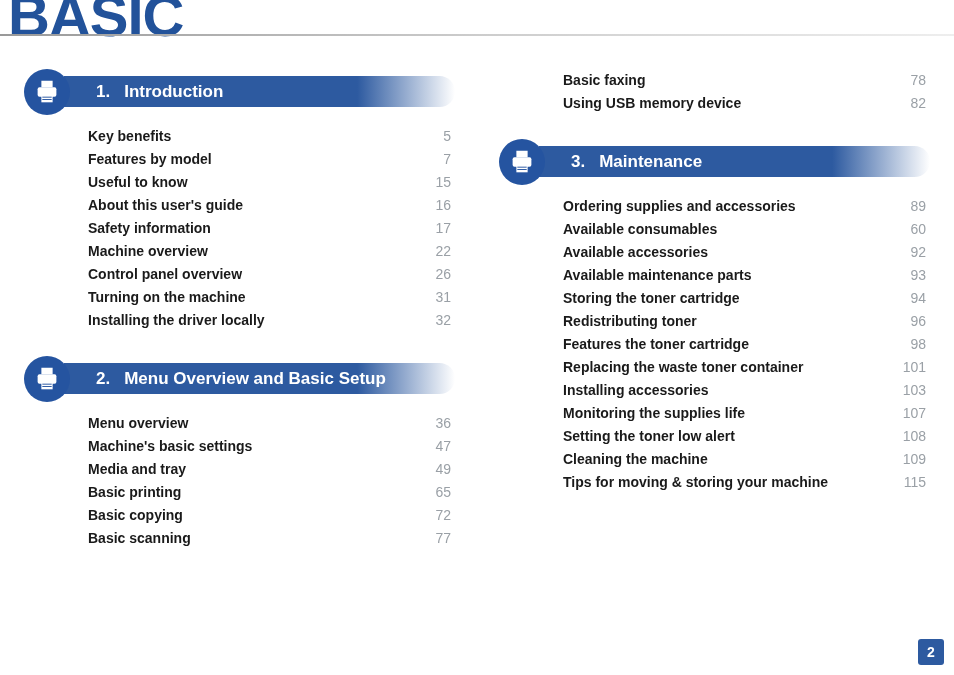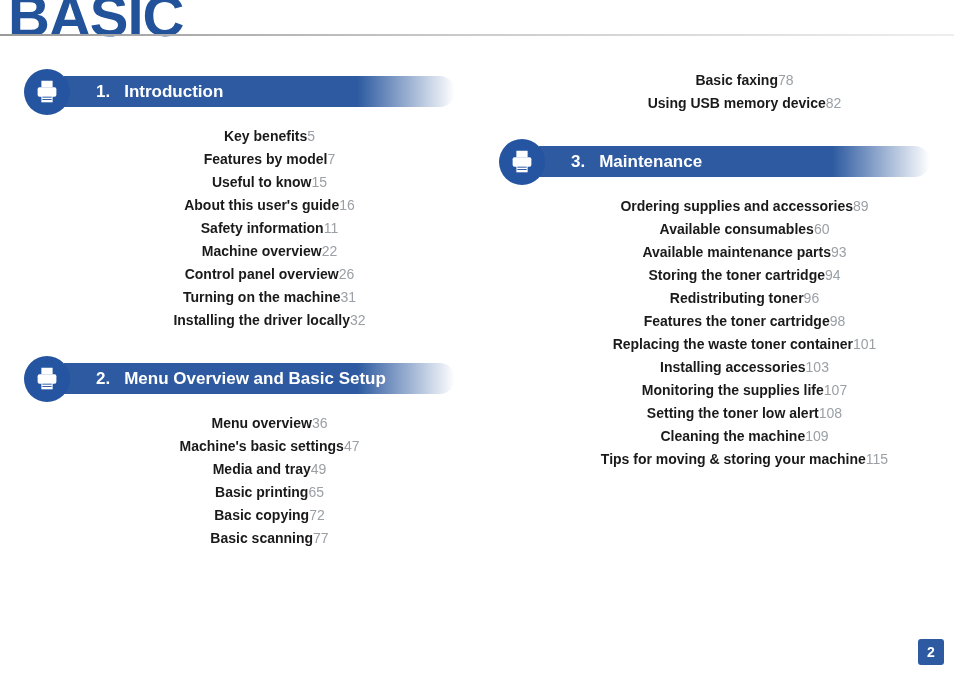--- a/index.html
+++ b/index.html
@@ -15,21 +15,21 @@
   .chapter-bar { position:absolute; left:40px; top:4px; right:0; height:31px;
                  border-radius:0 16px 16px 0;
                  background:linear-gradient(to right,#2d5aa0 0%, #2d5aa0 75%, rgba(45,90,160,0) 100%);
                  display:flex; align-items:center; padding-left:32px;
                  color:#fff; font-weight:700; font-size:17px; }
   .chapter-icon { position:absolute; left:0; top:-3px; width:46px; height:46px;
                   border-radius:50%; background:#2554a0; display:flex;
                   align-items:center; justify-content:center; z-index:2; }
   .chapter-icon svg { width:30px; height:30px; }
   .toc-list { list-style:none; margin:0; padding:0 4px 18px 48px; }
-  .toc-row { display:flex; justify-content:center; align-items:baseline;
+  .toc-row { display:flex; justify-content:space-between; align-items:baseline;
              margin:0 0 7px 16px; }
   .toc-title { font-weight:700; font-size:14px; color:#1a1a1a; }
   .toc-page { font-weight:400; font-size:14px; color:#9aa0a6; }
   .page-badge { position:absolute; right:10px; bottom:10px; width:26px; height:26px;
                 background:#2d5aa0; border-radius:3px; color:#fff; font-weight:700;
                 display:flex; align-items:center; justify-content:center;
                 font-size:14px; }
 </style>
 </head>
 <body>
@@ -70,21 +70,21 @@
       <li class="toc-row">
           <span class="toc-title">Useful to know</span>
           <span class="toc-page">15</span>
         </li>
       <li class="toc-row">
           <span class="toc-title">About this user's guide</span>
           <span class="toc-page">16</span>
         </li>
       <li class="toc-row">
           <span class="toc-title">Safety information</span>
-          <span class="toc-page">11</span>
+          <span class="toc-page">17</span>
         </li>
       <li class="toc-row">
           <span class="toc-title">Machine overview</span>
           <span class="toc-page">22</span>
         </li>
       <li class="toc-row">
           <span class="toc-title">Control panel overview</span>
           <span class="toc-page">26</span>
         </li>
       <li class="toc-row">
@@ -172,20 +172,24 @@
     <ul class="toc-list">
       <li class="toc-row">
           <span class="toc-title">Ordering supplies and accessories</span>
           <span class="toc-page">89</span>
         </li>
       <li class="toc-row">
           <span class="toc-title">Available consumables</span>
           <span class="toc-page">60</span>
         </li>
       <li class="toc-row">
+          <span class="toc-title">Available accessories</span>
+          <span class="toc-page">92</span>
+        </li>
+      <li class="toc-row">
           <span class="toc-title">Available maintenance parts</span>
           <span class="toc-page">93</span>
         </li>
       <li class="toc-row">
           <span class="toc-title">Storing the toner cartridge</span>
           <span class="toc-page">94</span>
         </li>
       <li class="toc-row">
           <span class="toc-title">Redistributing toner</span>
           <span class="toc-page">96</span>

